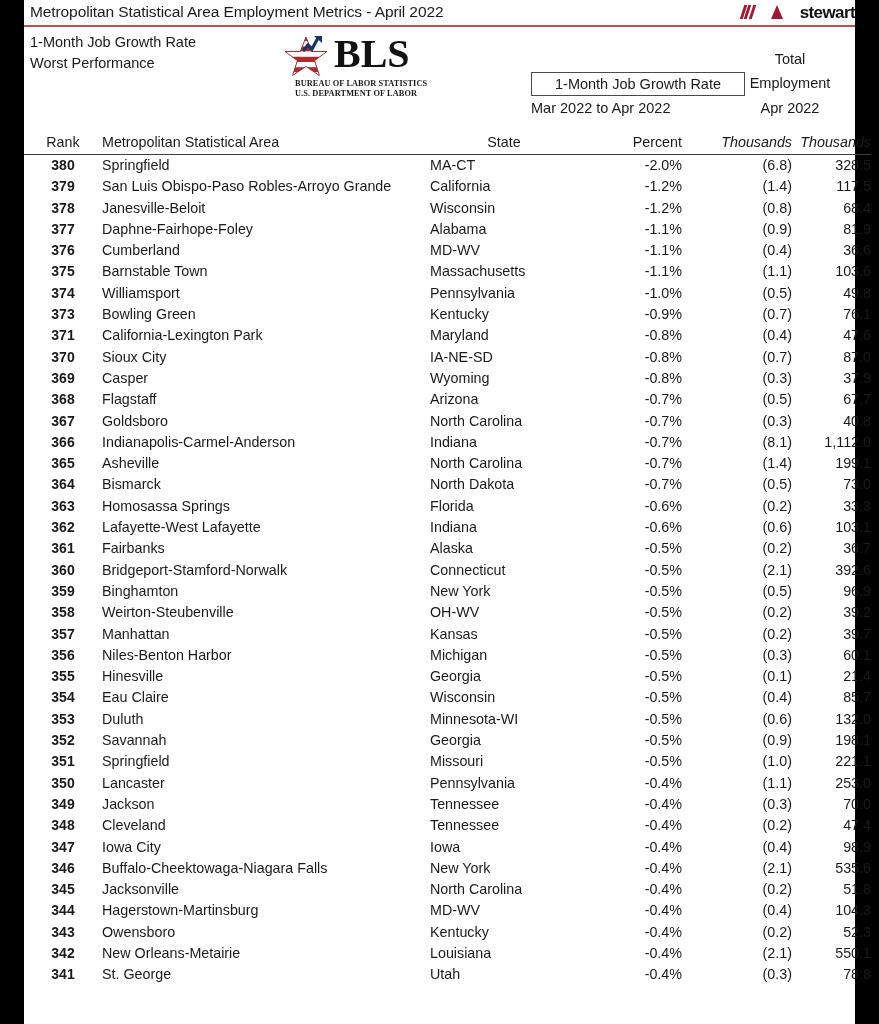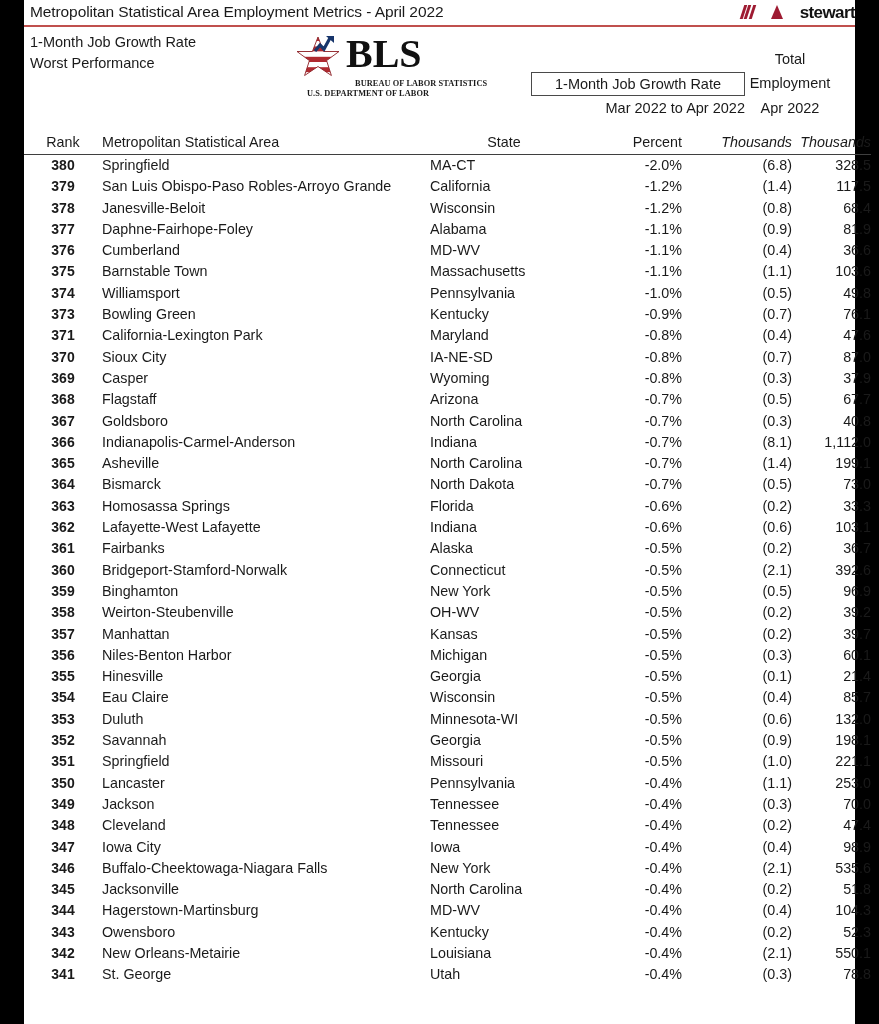--- a/index.html
+++ b/index.html
@@ -90,21 +90,21 @@
   .subtitle-2 {
     position: absolute;
     left: 6px; top: 29px;
     font-size: 14.5px;
     color: #1a1a1a;
     white-space: nowrap;
   }
   
   .bls-logo {
     position: absolute;
-    left: 272px; top: 6px;
+    left: 260px; top: 6px;
     width: 145px; height: 68px;
   }
   .bls-main { position: relative; height: 46px; }
   .bls-star-wrap {
     position: absolute; left: 0px; top: 4px;
     width: 50px; height: 44px;
   }
   .bls-text {
     position: absolute; left: 50px; top: 2px;
     font-family: "Liberation Serif", serif;
@@ -117,40 +117,40 @@
   .bls-sub1, .bls-sub2 {
     position: absolute;
     left: 11px;
     font-family: "Liberation Serif", serif;
     font-size: 8.3px;
     font-weight: bold;
     color: #1a1a1a;
     letter-spacing: 0.1px;
     white-space: nowrap;
   }
-  .bls-sub1 { top: 47px; margin-left: 48px; }
+  .bls-sub1 { top: 47px; }
   .bls-sub2 { top: 57px; }
   
   .growth-box {
     position: absolute;
     left: 507px; top: 46px;
     width: 214px; height: 24px;
     border: 1.5px solid #4a4a4a;
     display: flex;
     align-items: center;
     justify-content: center;
     font-size: 14.5px;
     color: #1a1a1a;
     background: #ffffff;
   }
   .growth-period {
     position: absolute;
     left: 507px; top: 74px;
     width: 214px;
-    text-align: right;
+    text-align: left;
     font-size: 14.5px;
     color: #1a1a1a;
   }
   .total-emp-1, .total-emp-2, .total-emp-3 {
     position: absolute;
     right: 5px;
     width: 120px;
     text-align: center;
     font-size: 14.5px;
     color: #1a1a1a;

